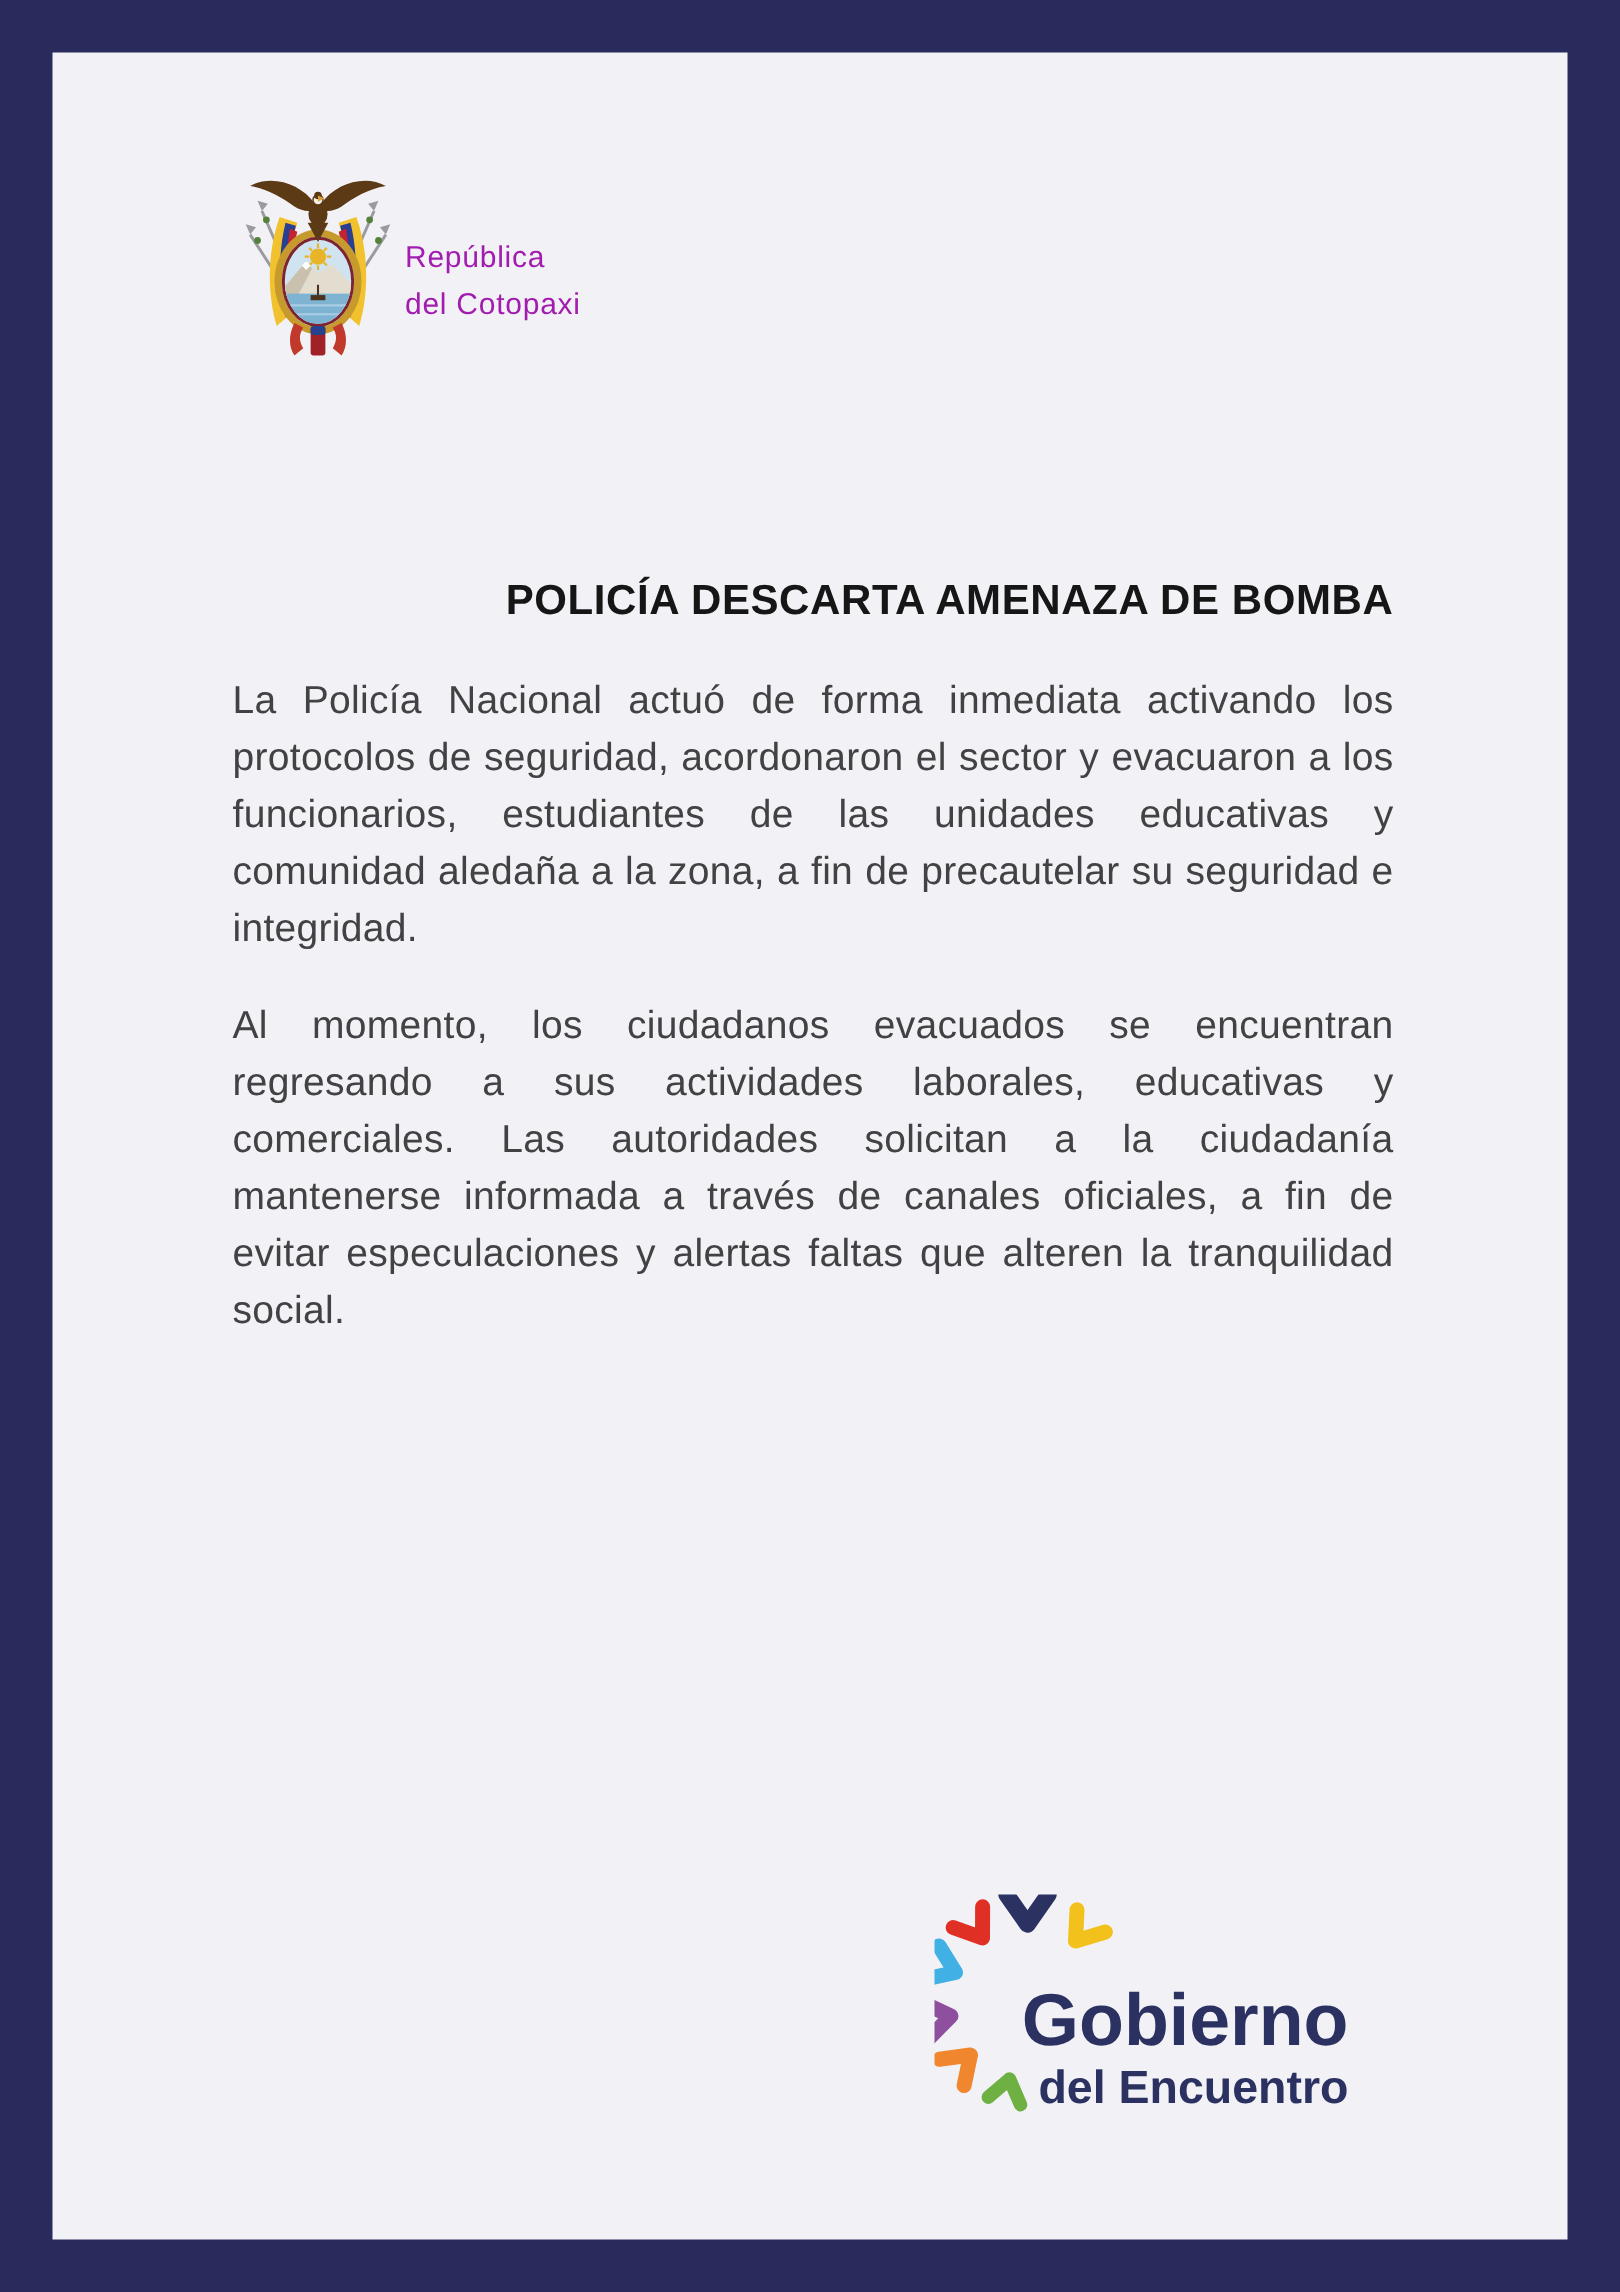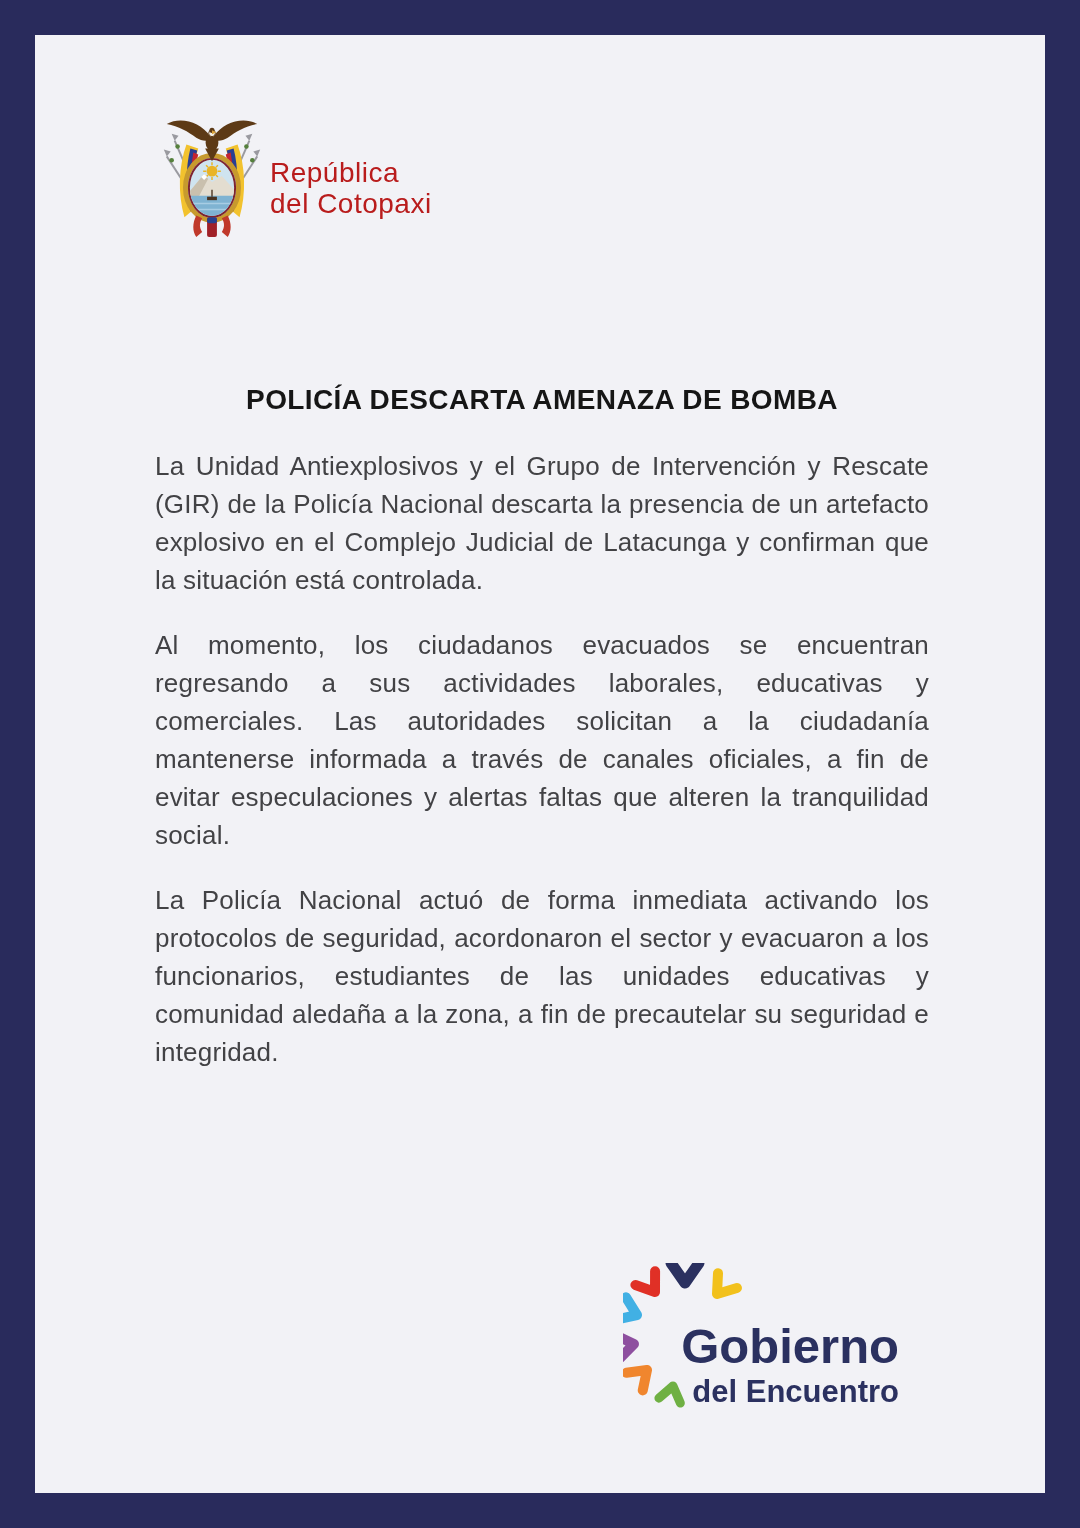--- a/index.html
+++ b/index.html
@@ -9,33 +9,33 @@
     font-family:"Liberation Sans","DejaVu Sans",sans-serif;
     overflow:hidden;
   }
   .page{
     position:absolute;left:35px;top:35px;width:1010px;height:1458px;
     background:#f2f2f6;
   }
   .emblem{position:absolute;left:118px;top:80px;width:118px;height:130px;}
   .republic{
     position:absolute;left:235px;top:122px;
-    font-size:28px;line-height:31px;color:#b91c1c;letter-spacing:.5px;
+    font-size:20px;line-height:31px;color:#a21caf;letter-spacing:.5px;
   }
   .date{
     position:absolute;right:108px;top:128px;
     font-size:23px;color:#4b4b4d;letter-spacing:1.3px;white-space:nowrap;
   }
   .entity{
     position:absolute;left:122px;top:247px;
     font-size:25px;font-weight:700;color:#2b2d5e;letter-spacing:.3px;
   }
   .headline{
     position:absolute;left:120px;top:349px;width:774px;
-    text-align:center;font-size:28px;font-weight:700;color:#161616;
+    text-align:right;font-size:28px;font-weight:700;color:#161616;
     letter-spacing:.4px;
   }
   .content{
     position:absolute;left:120px;top:412px;width:774px;
   }
   .content p{
     margin:0 0 27px 0;
     font-size:26px;line-height:38px;color:#424245;
     text-align:justify;letter-spacing:.2px;
   }
@@ -127,23 +127,22 @@
   <div class="republic">
     <div>República</div>
     <div>del Cotopaxi</div>
   </div>
 
 
 
   <div class="headline">POLICÍA DESCARTA AMENAZA DE BOMBA</div>
 
   <div class="content">
-    <p>La Unidad Antiexplosivos y el Grupo de Intervención y Rescate (GIR) de la Policía Nacional descarta la presencia de un artefacto explosivo en el Complejo Judicial de Latacunga y confirman que la situación está controlada.</p>
+    <p>La Policía Nacional actuó de forma inmediata activando los protocolos de seguridad, acordonaron el sector y evacuaron a los funcionarios, estudiantes de las unidades educativas y comunidad aledaña a la zona, a fin de precautelar su seguridad e integridad.</p>
     <p>Al momento, los ciudadanos evacuados se encuentran regresando a sus actividades laborales, educativas y comerciales. Las autoridades solicitan a la ciudadanía mantenerse informada a través de canales oficiales, a fin de evitar especulaciones y alertas faltas que alteren la tranquilidad social.</p>
-    <p>La Policía Nacional actuó de forma inmediata activando los protocolos de seguridad, acordonaron el sector y evacuaron a los funcionarios, estudiantes de las unidades educativas y comunidad aledaña a la zona, a fin de precautelar su seguridad e integridad.</p>
   </div>
 
   <svg class="gob-logo" viewBox="0 0 290 160" aria-hidden="true">
     <g fill="none" stroke-linecap="round" stroke-linejoin="round">
       <path d="M-12 -17 L0 0 L12 -17" stroke-width="10" transform="translate(94,31) rotate(38)" stroke="#f2c11c"></path>
       <path d="M-14 -20 L0 0 L14 -20" stroke-width="11" transform="translate(62,20)" stroke="#2b3160"></path>
       <path d="M-12 -17 L0 0 L12 -17" stroke-width="10" transform="translate(32,29) rotate(-35)" stroke="#e03026"></path>
       <path d="M-12 -17 L0 0 L12 -17" stroke-width="10" transform="translate(14,52) rotate(-67)" stroke="#41b0e4"></path>
       <path d="M-12 -17 L0 0 L12 -17" stroke-width="10" transform="translate(11,81) rotate(-100)" stroke="#8e4f9f"></path>
       <path d="M-12 -17 L0 0 L12 -17" stroke-width="10" transform="translate(24,107) rotate(-133)" stroke="#f0862e"></path>

